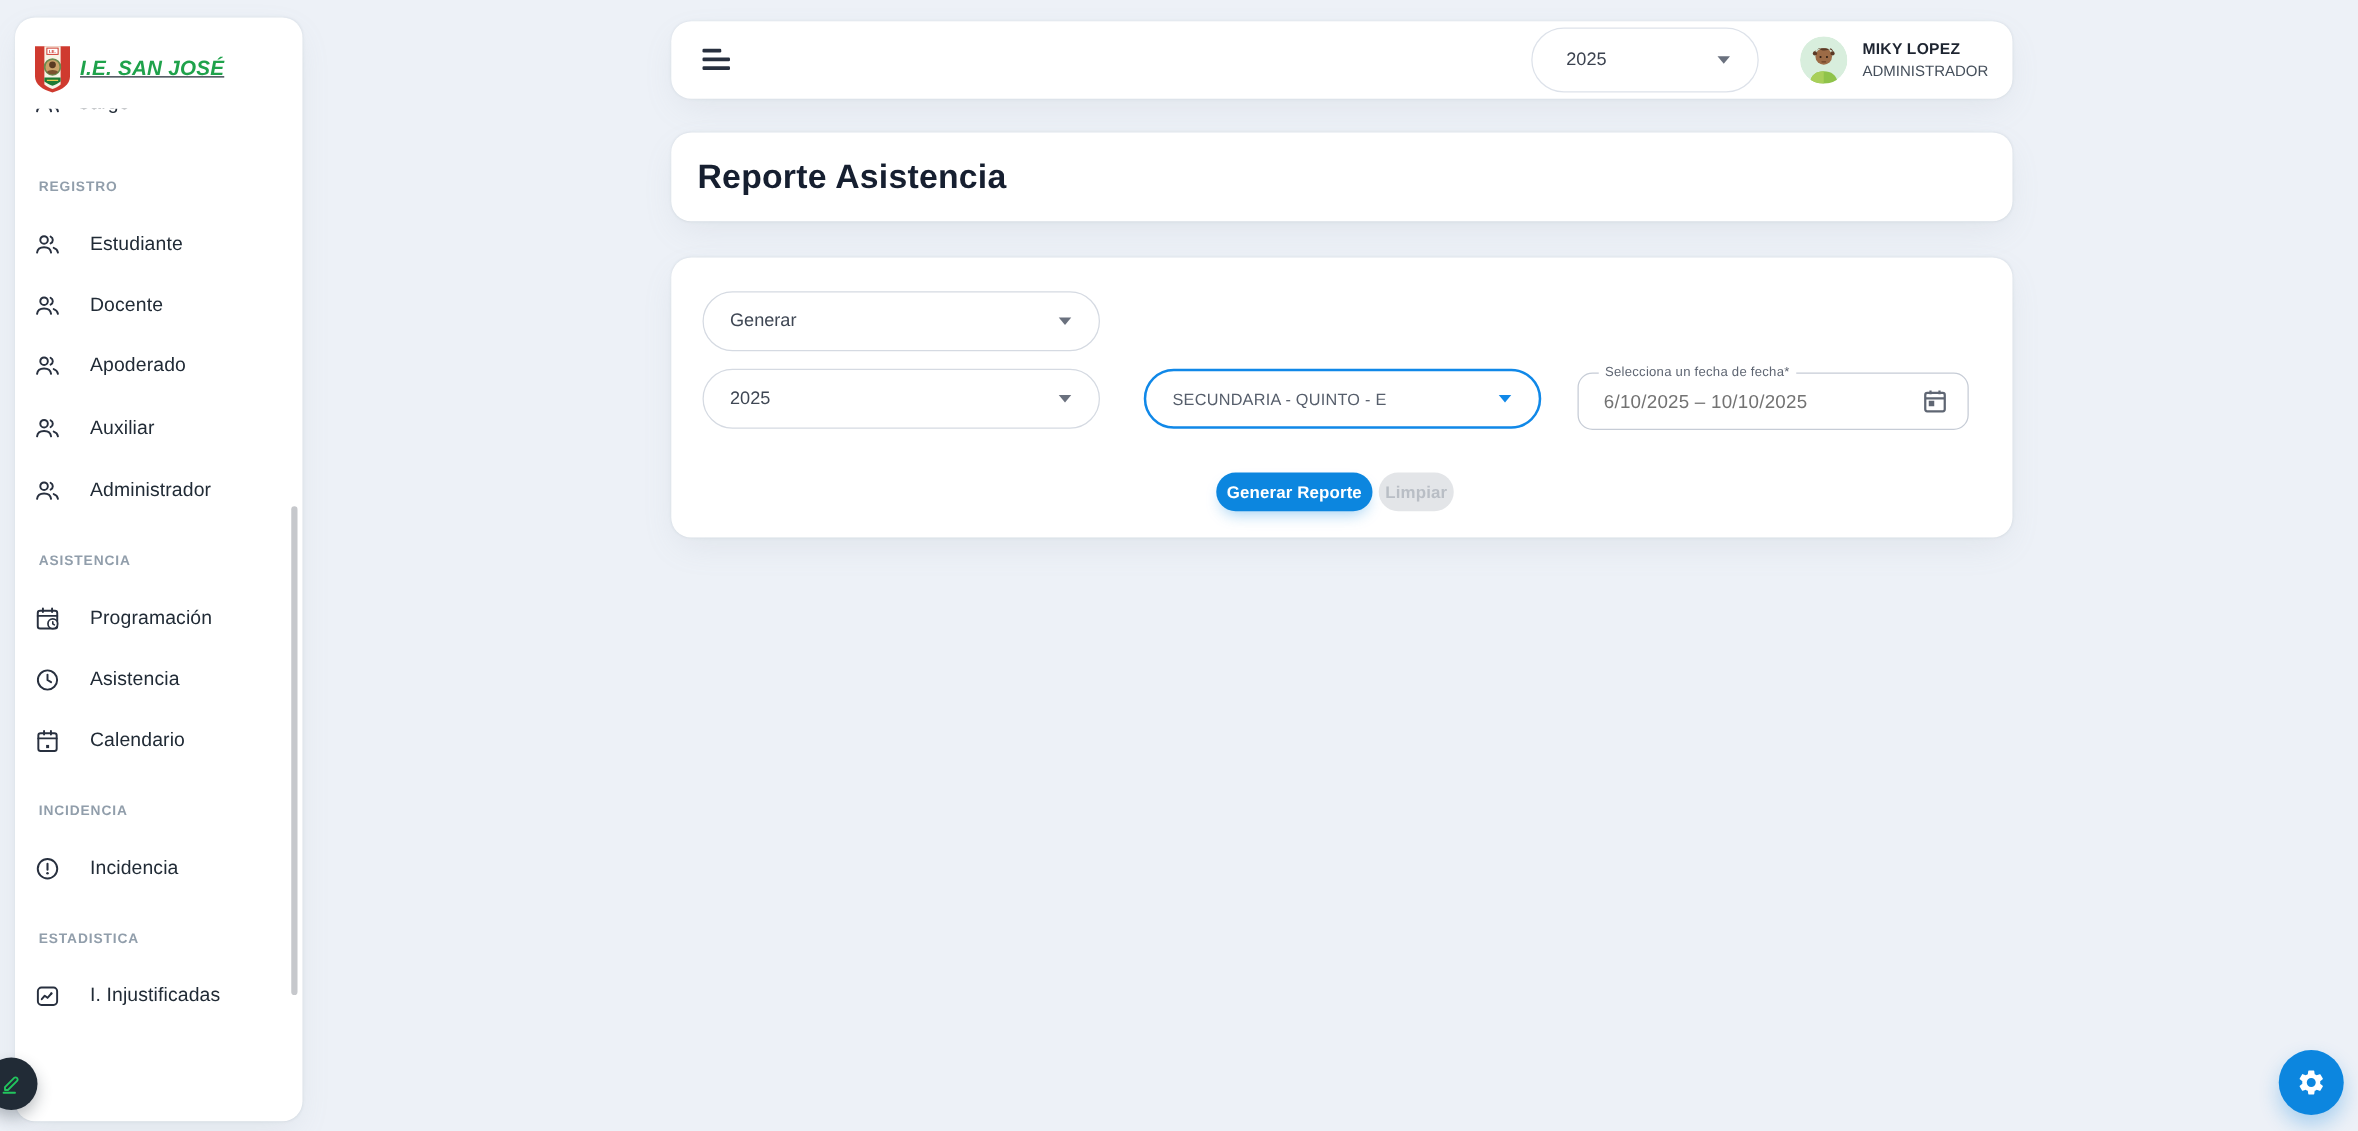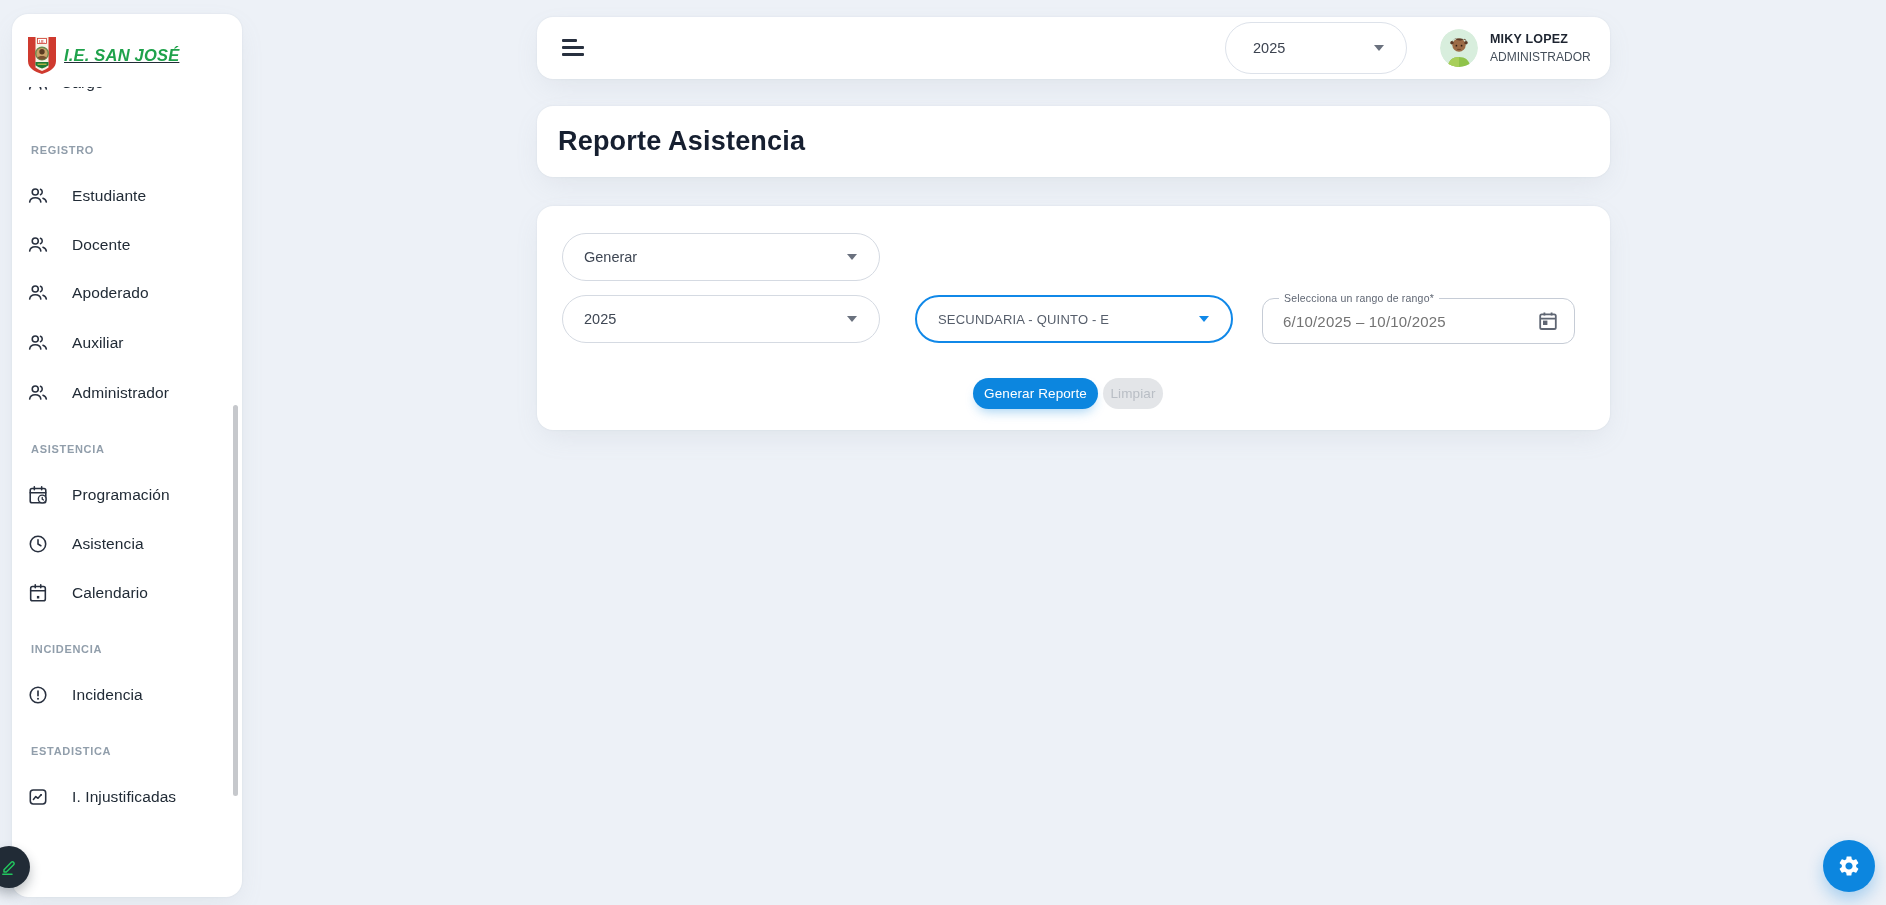--- a/index.html
+++ b/index.html
@@ -85,21 +85,21 @@
   }
   .date-label {
     position:absolute; left:16px; top:-7px; background:#fff; padding:0 5px;
     font-size:10.5px; color:#5f6673; letter-spacing:.2px;
   }
   .date-value { font-size:15px; color:#737373; letter-spacing:.2px; }
   .cal-btn { width:24px; height:24px; color:#5f6673; cursor:pointer; }
   .cal-btn svg { width:24px; height:24px; display:block; }
 
   .btn { position:absolute; top:172px; height:31px; border:none; border-radius:16px;
-    font-family:"Liberation Sans", sans-serif; font-size:13.5px; font-weight:normal; letter-spacing:.1px; cursor:pointer; }
+    font-family:"Liberation Sans", sans-serif; font-size:13.5px; font-weight:bold; letter-spacing:.1px; cursor:pointer; }
   .btn-generate { left:436px; width:125px; background:#0c86df; color:#fff;
     box-shadow:0 6px 12px -4px rgba(12,134,223,.4); }
   .btn-clear { left:566px; width:60px; background:#e3e5e8; color:#b9bec5; cursor:default; }
 
   
   .fab { position:absolute; border-radius:50%; display:flex; align-items:center; justify-content:center; cursor:pointer; }
   .fab-settings { left:1823px; top:840px; width:52px; height:52px; background:#0c86df;
     box-shadow:0 8px 16px rgba(12,134,223,.3); }
   .fab-settings svg { width:24px; height:24px; fill:#fff; }
   .fab-edit { left:-12px; top:846px; width:42px; height:42px; background:#212b36;
@@ -340,21 +340,21 @@
     <span class="val">2025</span>
     <span class="caret"></span>
   </div>
 
   <div class="select sel-seccion">
     <span class="val">SECUNDARIA - QUINTO - E</span>
     <span class="caret blue"></span>
   </div>
 
   <div class="date-field">
-    <span class="date-label">Selecciona un rango de rango*</span>
+    <span class="date-label">Selecciona un fecha de fecha*</span>
     <span class="date-value">6/10/2025 – 10/10/2025</span>
     <span class="cal-btn">
         <svg>
           <use href="#ic-today"></use>
         </svg>
       </span>
   </div>
 
   <button class="btn btn-generate">Generar Reporte</button>
   <button class="btn btn-clear" disabled="">Limpiar</button>

